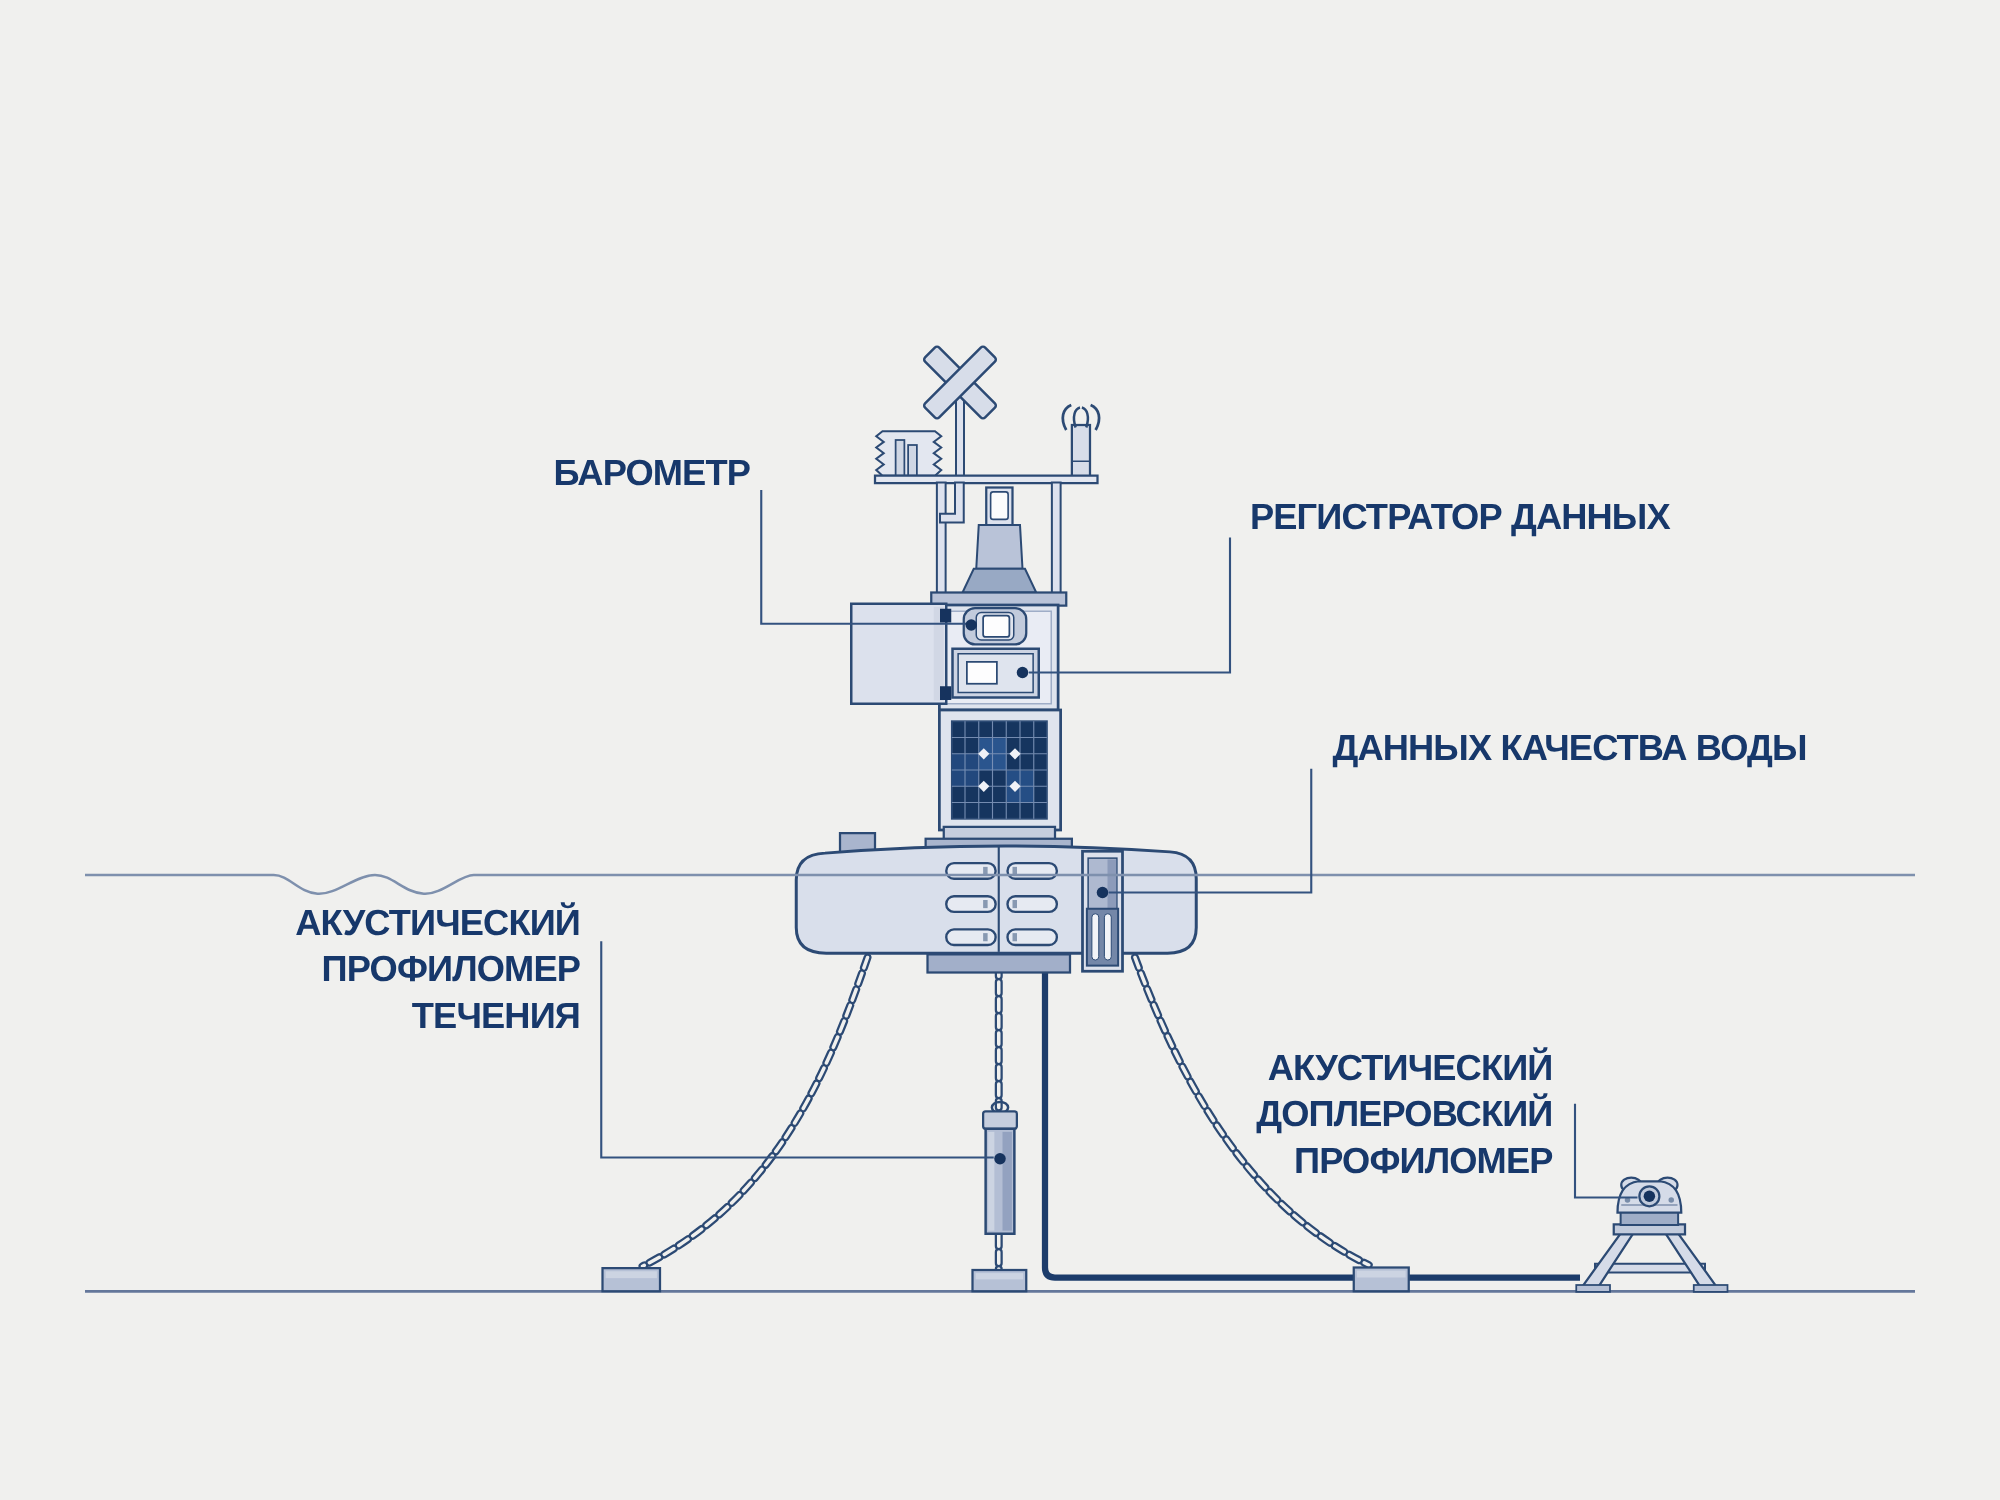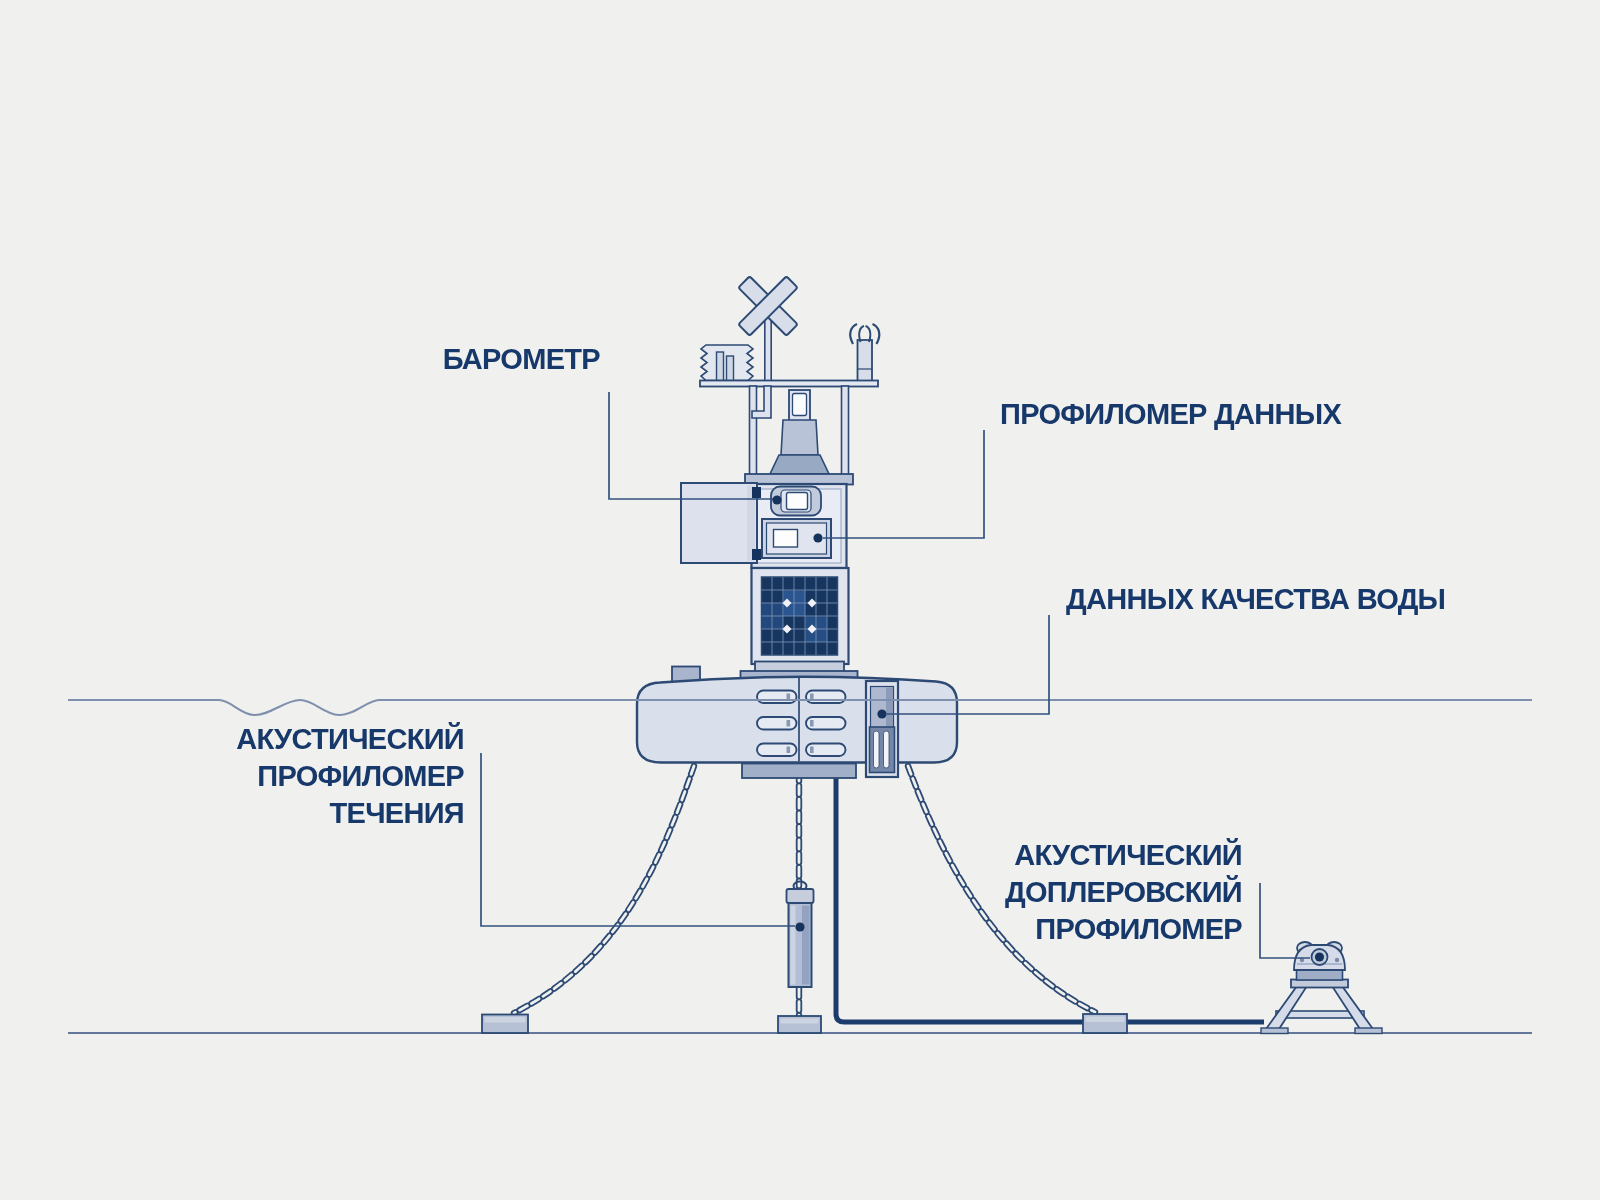--- a/index.html
+++ b/index.html
@@ -21,21 +21,21 @@
   .callout{
     position:absolute;
     font-weight:bold;
     font-size:29px;
     line-height:37px;
     letter-spacing:-0.7px;
     color:var(--label);
     white-space:pre-line;
   }
   .r{text-align:right;}
-  #lbl-barometer{right:1000px;top:341px;}
+  #lbl-barometer{right:1000px;top:361px;}
   #lbl-logger{left:1000px;top:396px;}
   #lbl-water{left:1066px;top:581px;}
   #lbl-current{right:1136px;top:721px;}
   #lbl-doppler{right:358px;top:837px;}
 </style>
 </head>
 <body>
 
 <div id="stage">
 
@@ -220,21 +220,21 @@
   <g fill="#16335e">
     <circle cx="777" cy="500" r="4.6"></circle>
     <circle cx="818" cy="538" r="4.6"></circle>
     <circle cx="882" cy="714" r="4.6"></circle>
     <circle cx="800" cy="927" r="4.6"></circle>
   </g>
 </svg>
 
   <div id="lbl-barometer" class="callout r">БАРОМЕТР</div>
 
-  <div id="lbl-logger" class="callout">ПРОФИЛОМЕР ДАННЫХ</div>
+  <div id="lbl-logger" class="callout">РЕГИСТРАТОР ДАННЫХ</div>
 
   <div id="lbl-water" class="callout">ДАННЫХ КАЧЕСТВА ВОДЫ</div>
 
   <div id="lbl-current" class="callout r">АКУСТИЧЕСКИЙ
 ПРОФИЛОМЕР
 ТЕЧЕНИЯ</div>
 
   <div id="lbl-doppler" class="callout r">АКУСТИЧЕСКИЙ
 ДОПЛЕРОВСКИЙ
 ПРОФИЛОМЕР</div>

